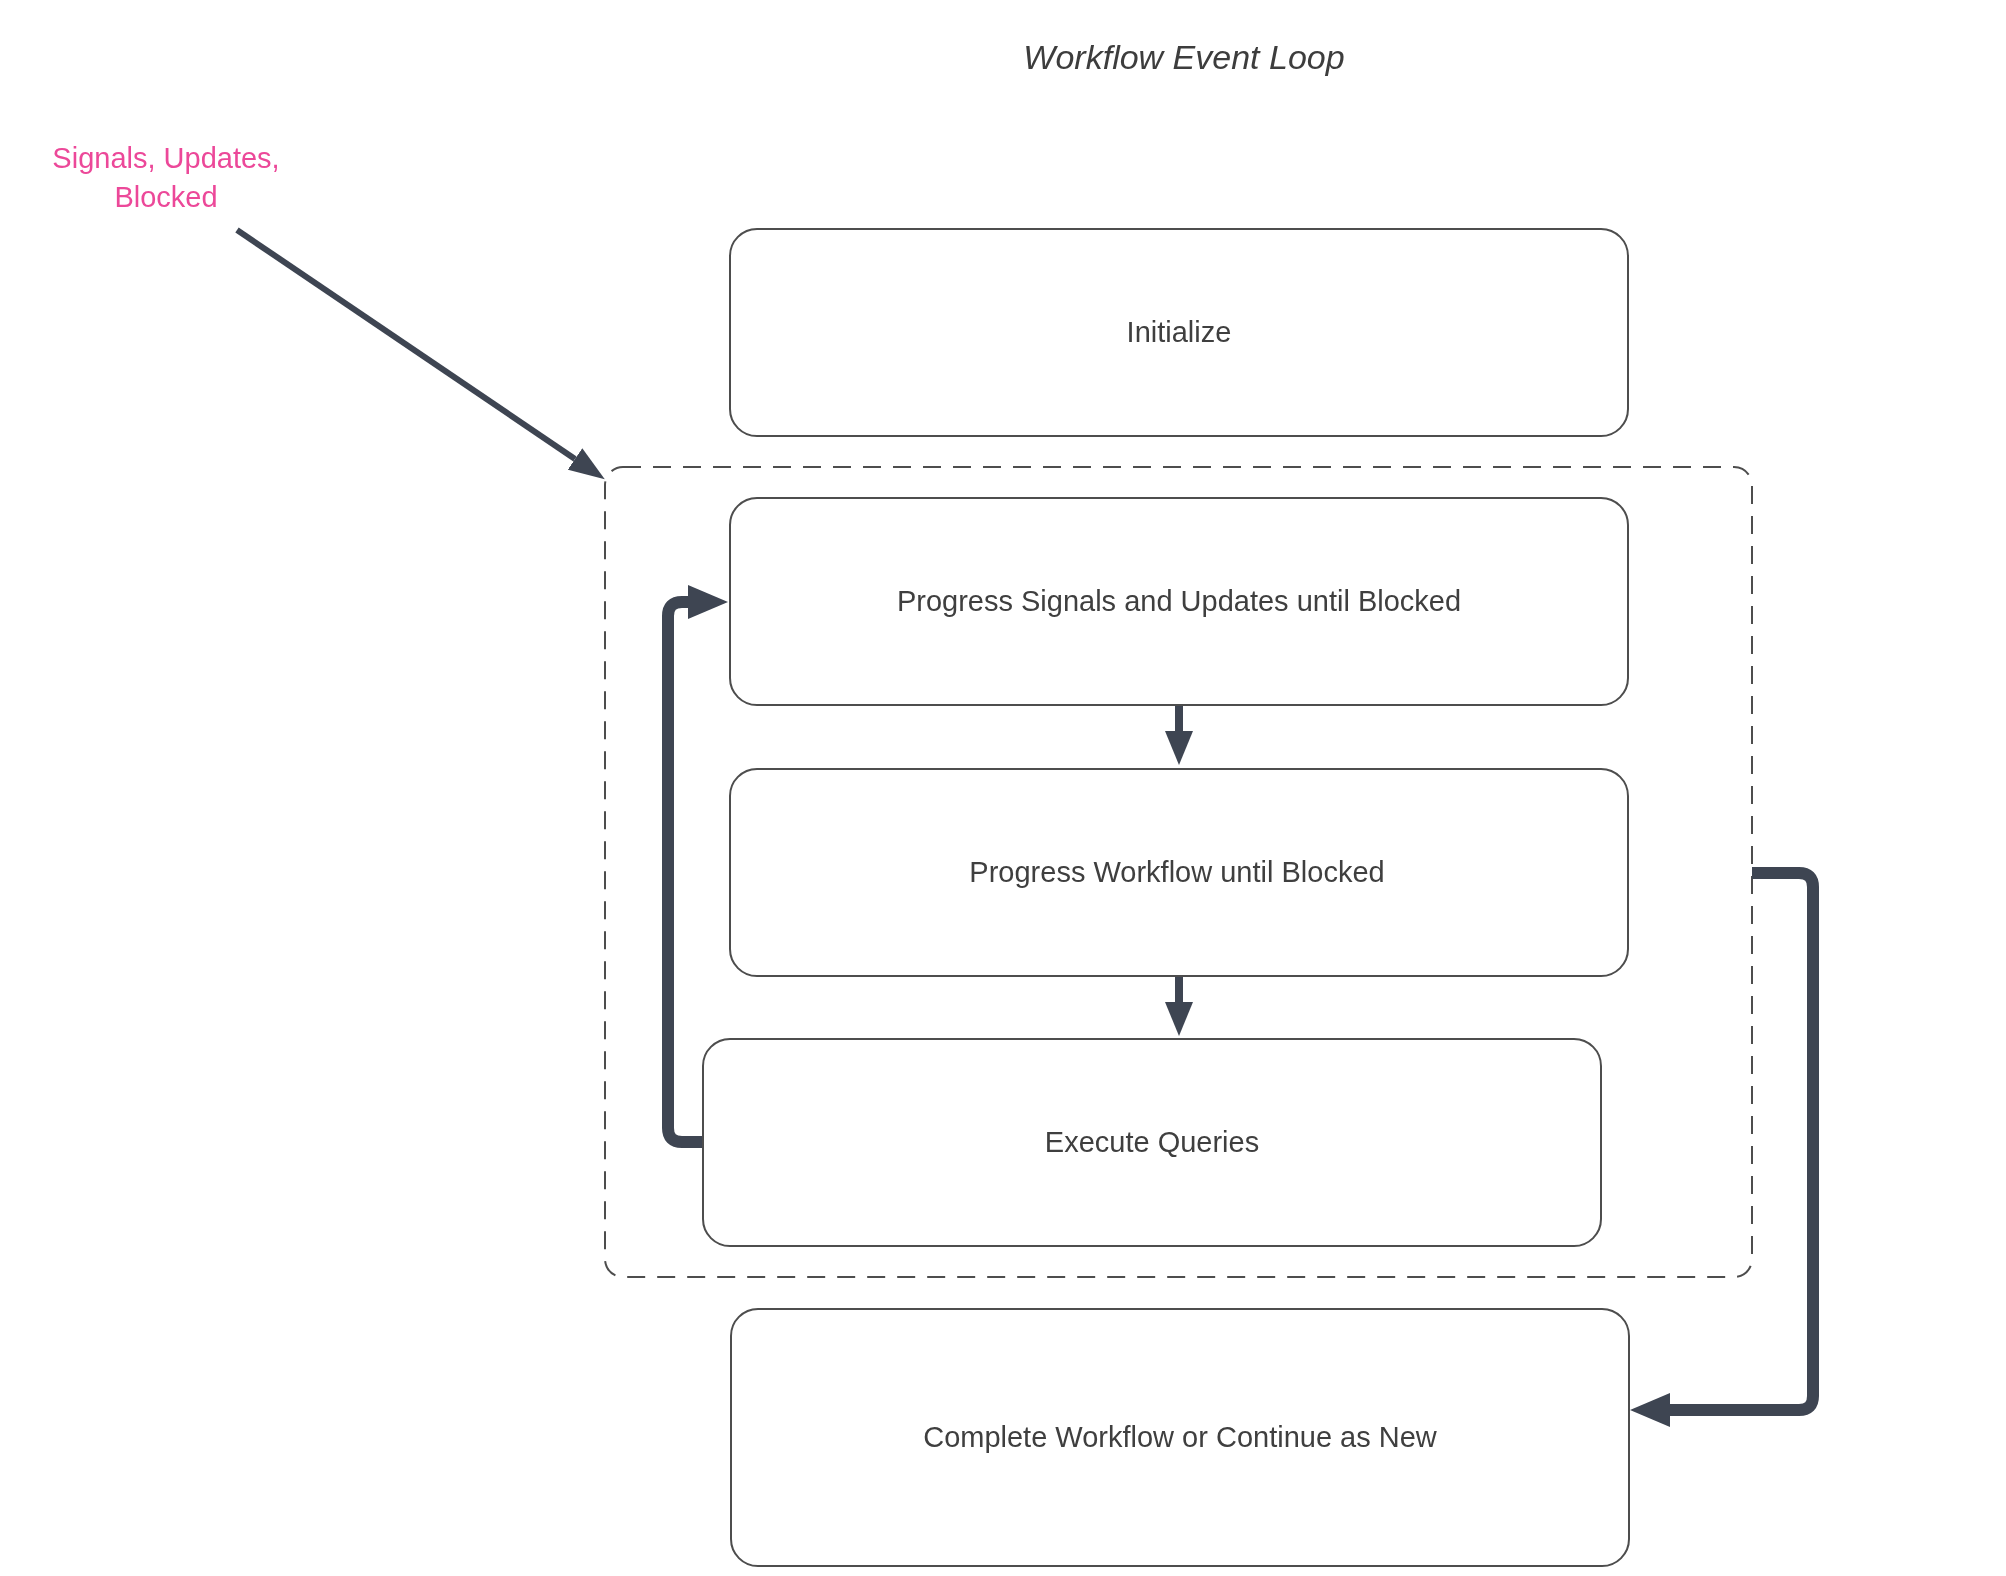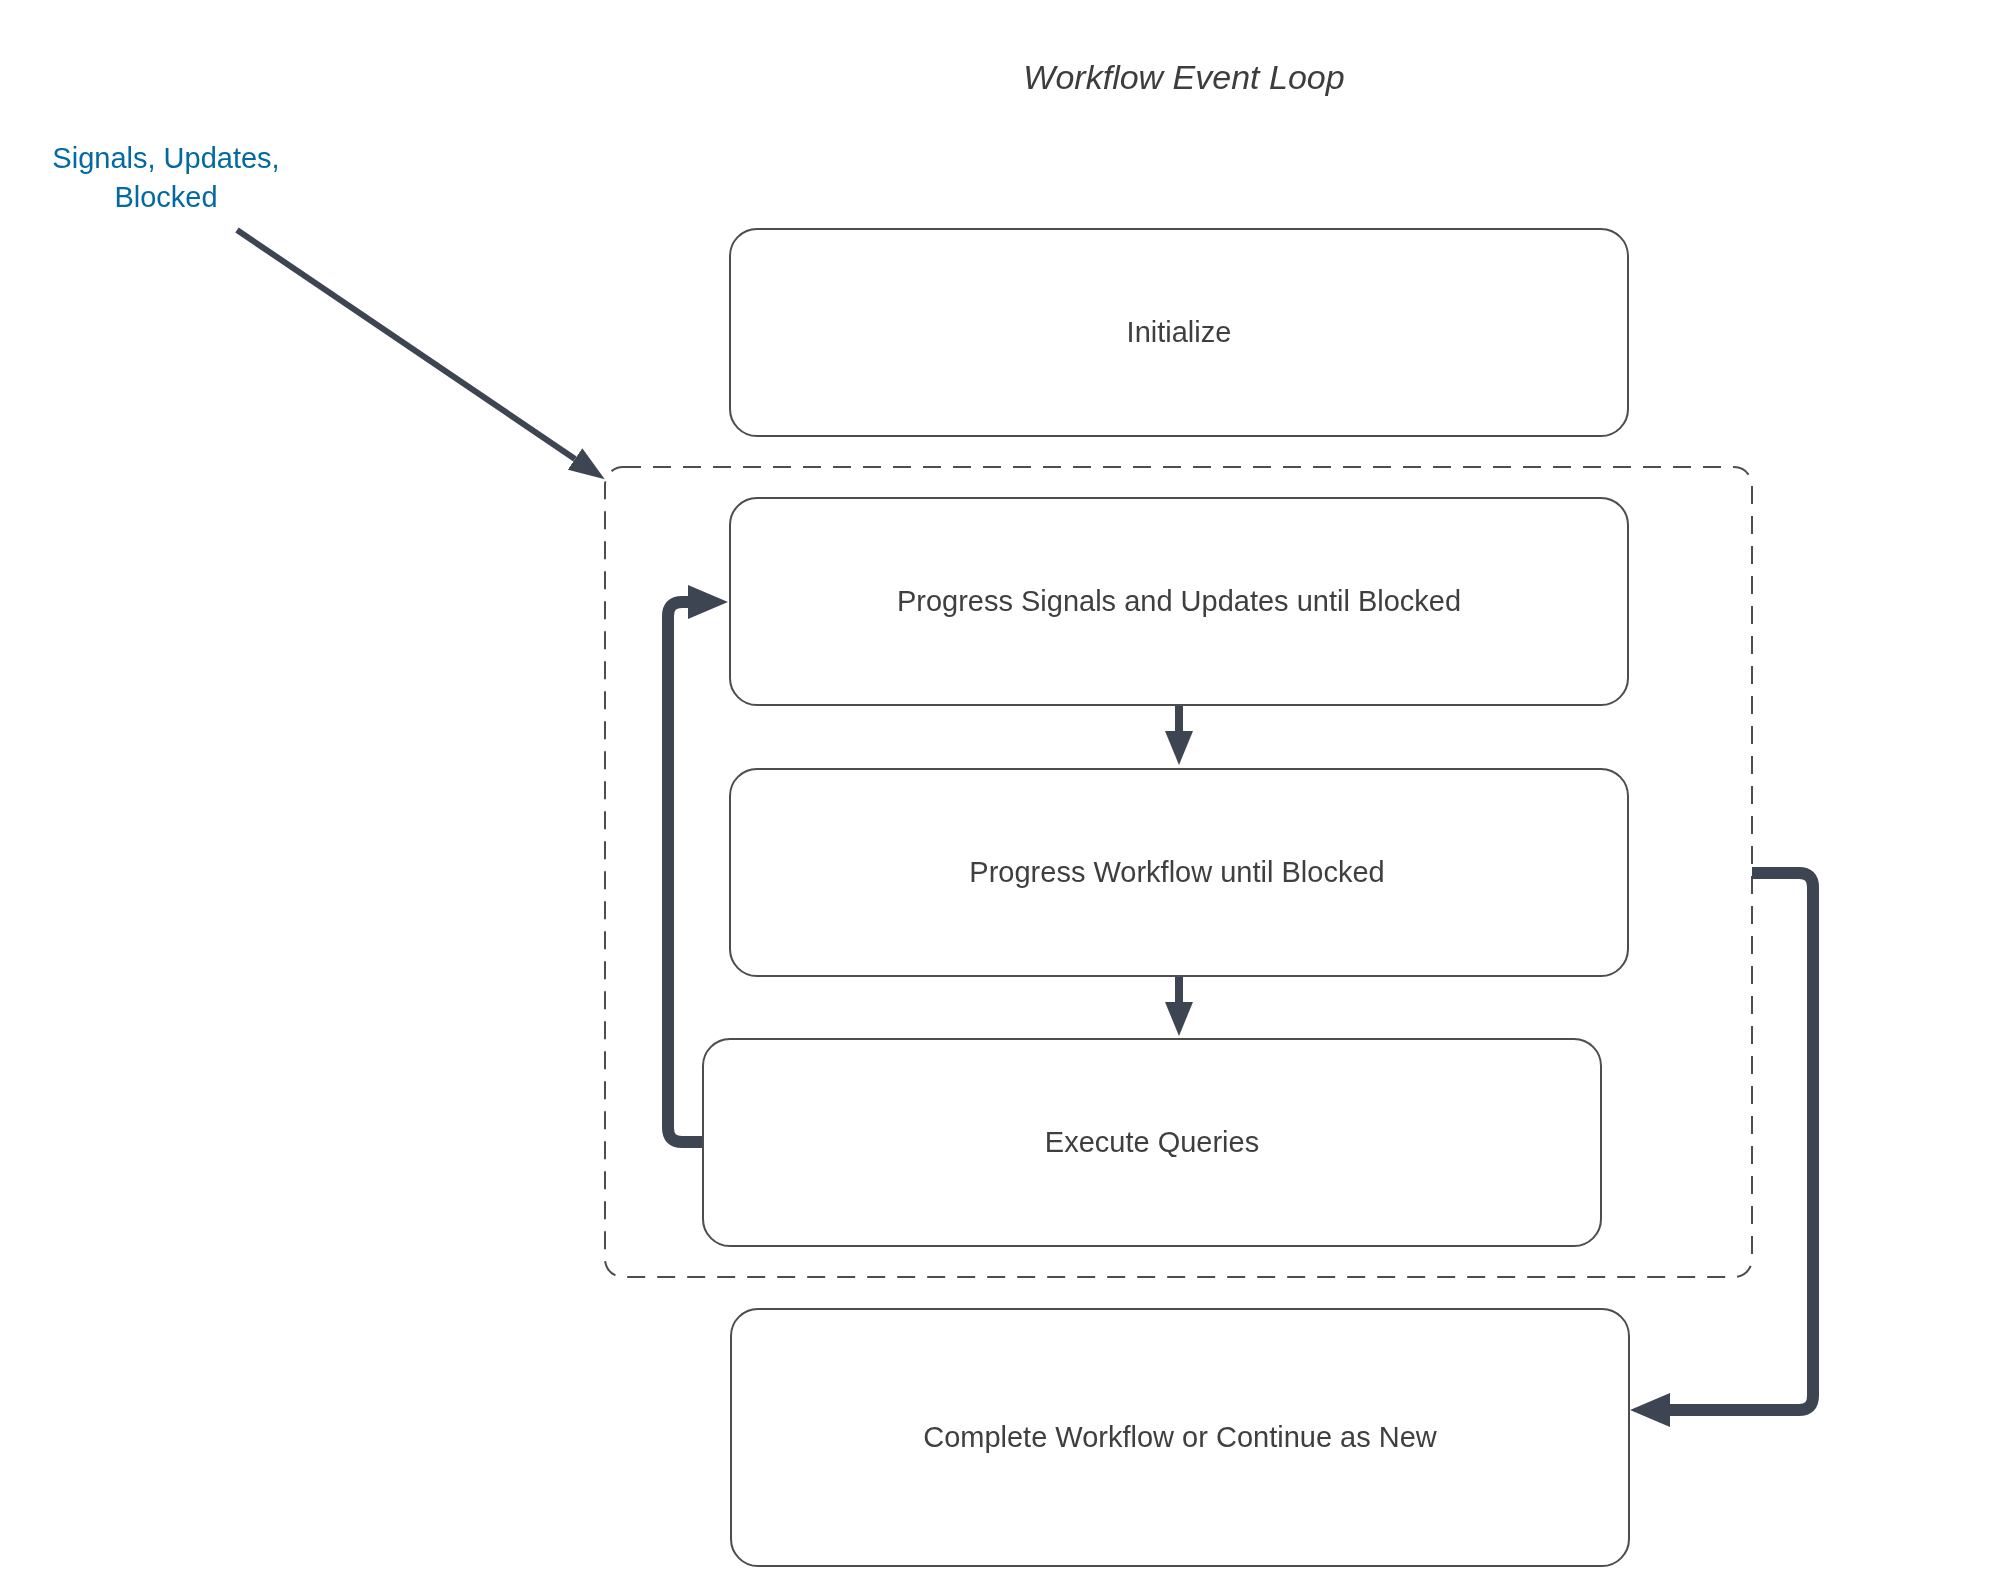--- a/index.html
+++ b/index.html
@@ -9,25 +9,24 @@
     background:#ffffff;
     font-family:"Liberation Sans", sans-serif;
     color:#3f3f3f;
     overflow:hidden;
   }
   .layer{position:absolute;left:0;top:0;width:2006px;height:1576px;}
   .diagram-title{
     position:absolute;left:779px;top:36px;width:810px;
     text-align:center;font-size:34px;font-style:italic;color:#3d3d3d;
     line-height:42px;
-    margin-top:20px;
   }
   .annotation{
     position:absolute;left:20px;top:139px;width:292px;
-    text-align:center;font-size:29px;color:#0369a1;line-height:39px;
+    text-align:center;font-size:29px;color:#ec4899;line-height:39px;
   }
   .node{
     position:absolute;box-sizing:border-box;
     border:2px solid #4d4d4d;border-radius:28px;background:#ffffff;
     display:flex;align-items:center;justify-content:center;
     font-size:29px;color:#3f3f3f;text-align:center;padding:0 30px;
   }
   #n-init{left:729px;top:228px;width:900px;height:209px;}
   #n-ps{left:729px;top:497px;width:900px;height:209px;}
   #n-pw{left:729px;top:768px;width:900px;height:209px;padding-left:26px;}

